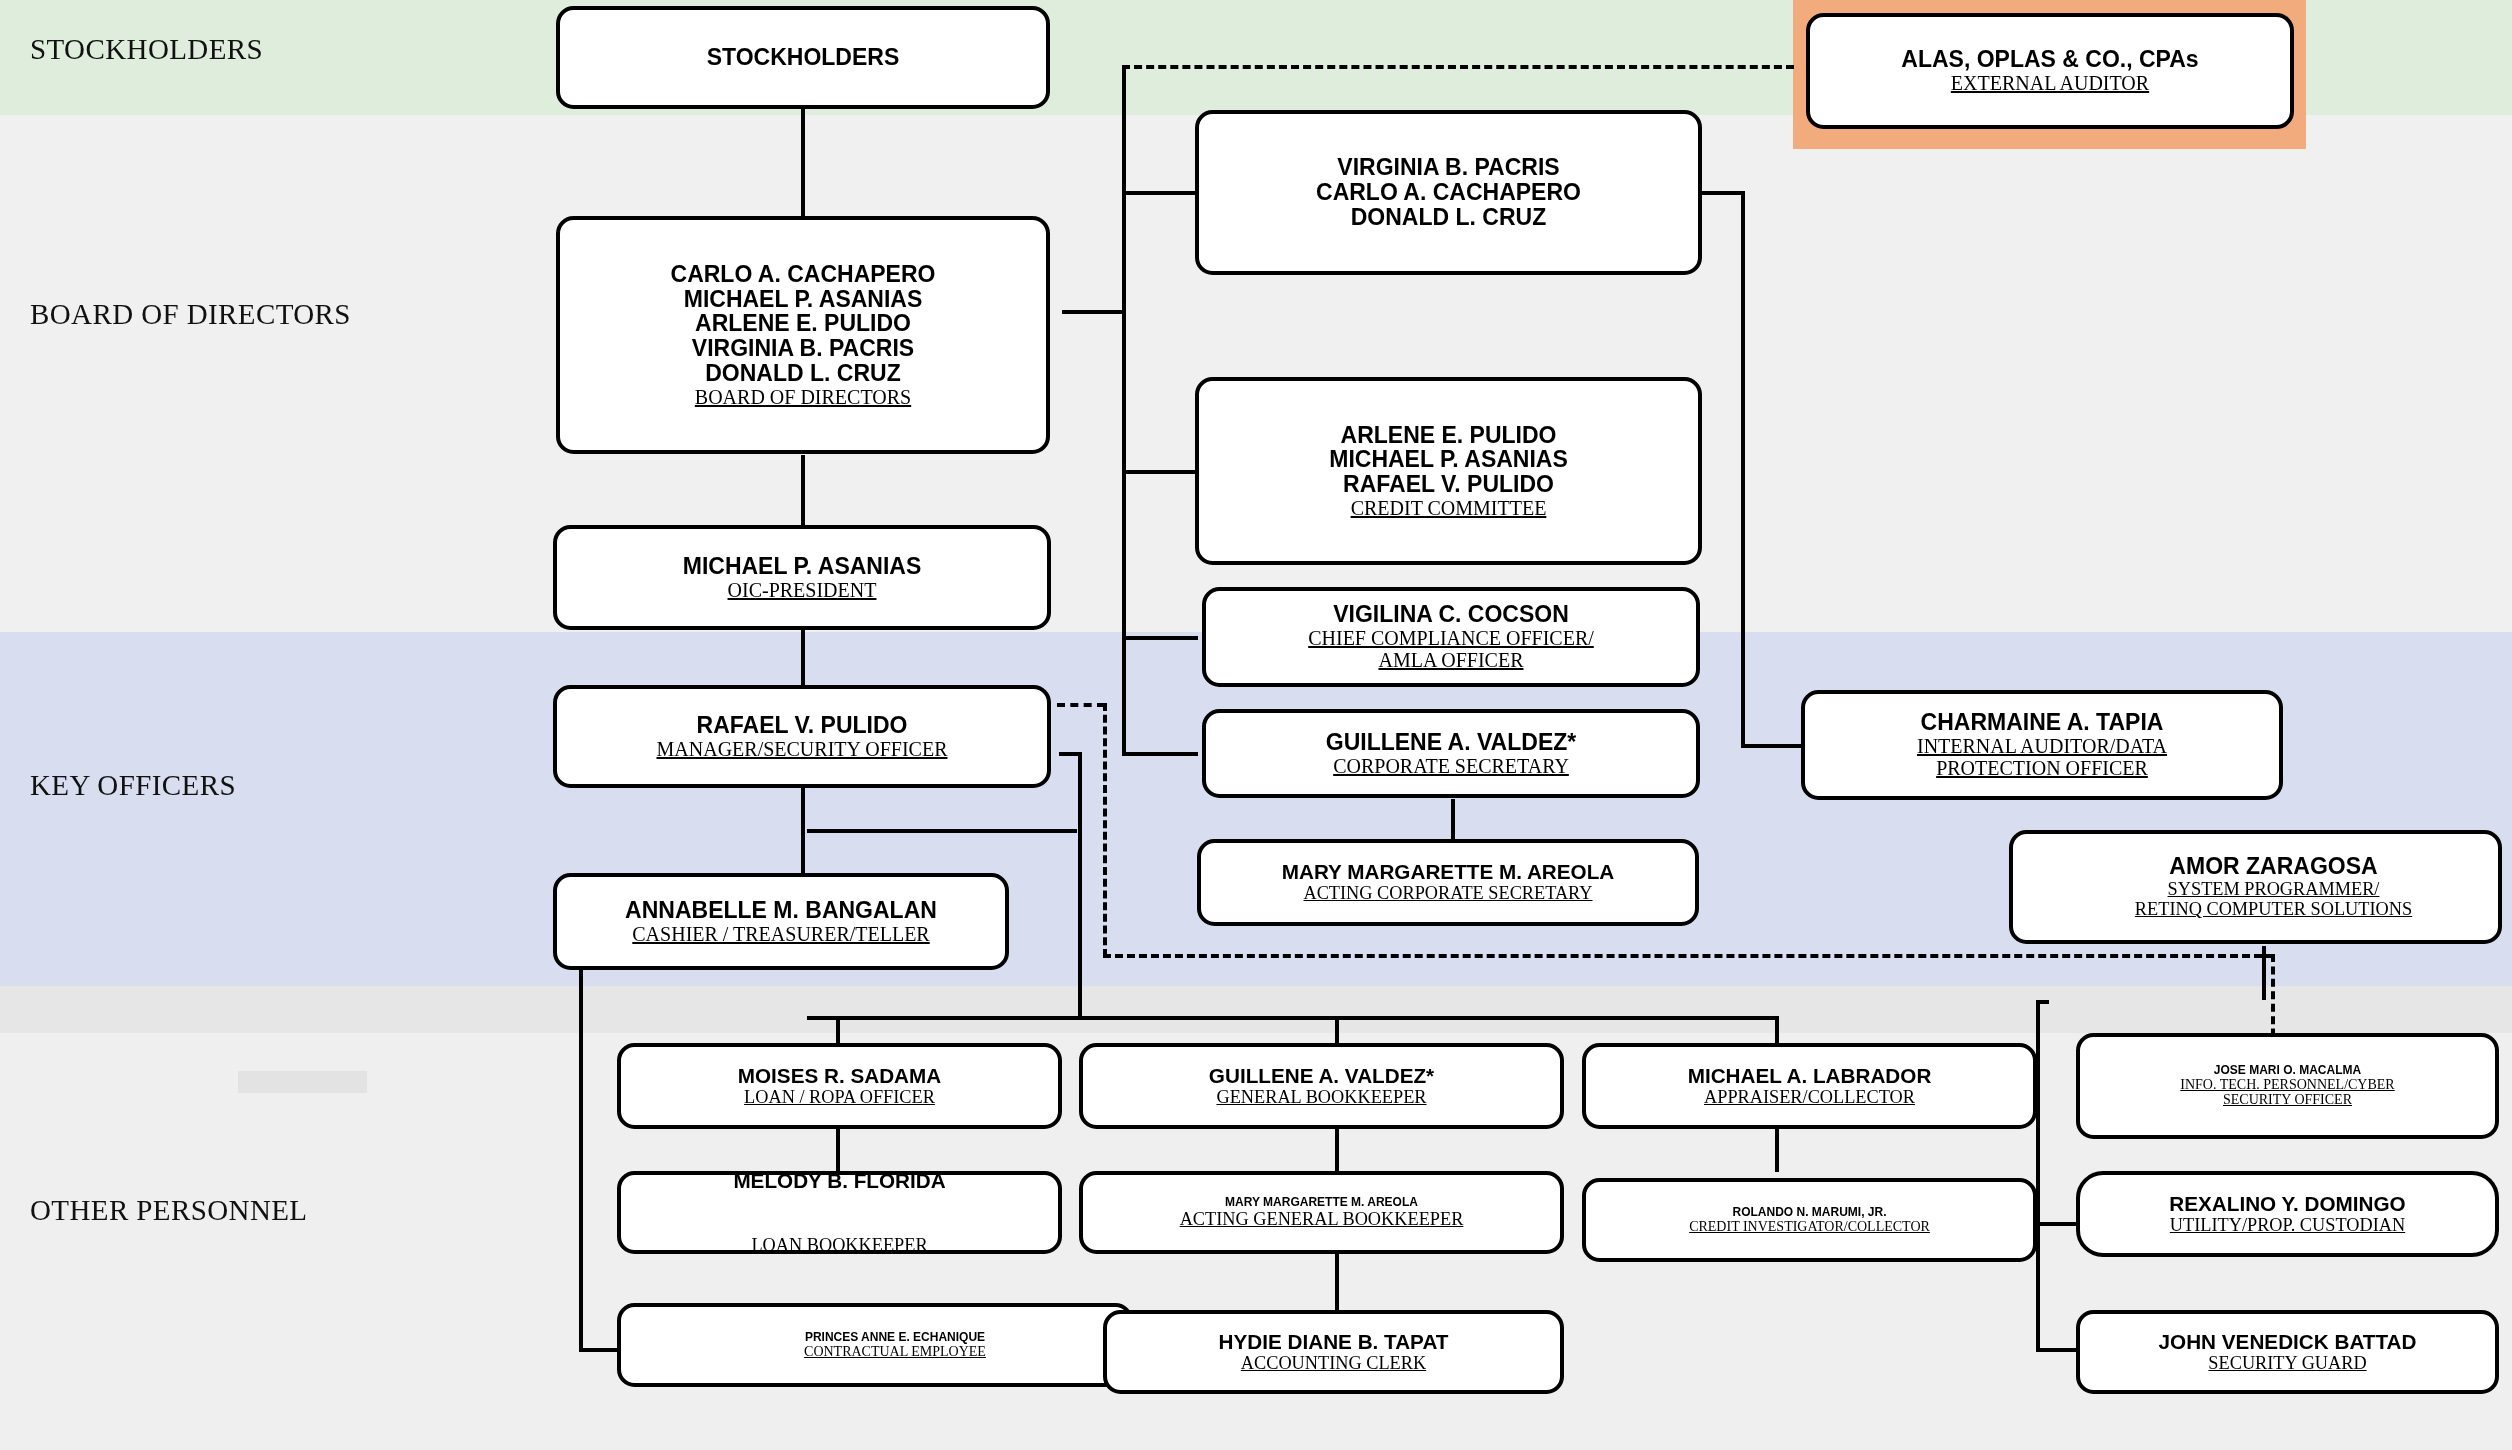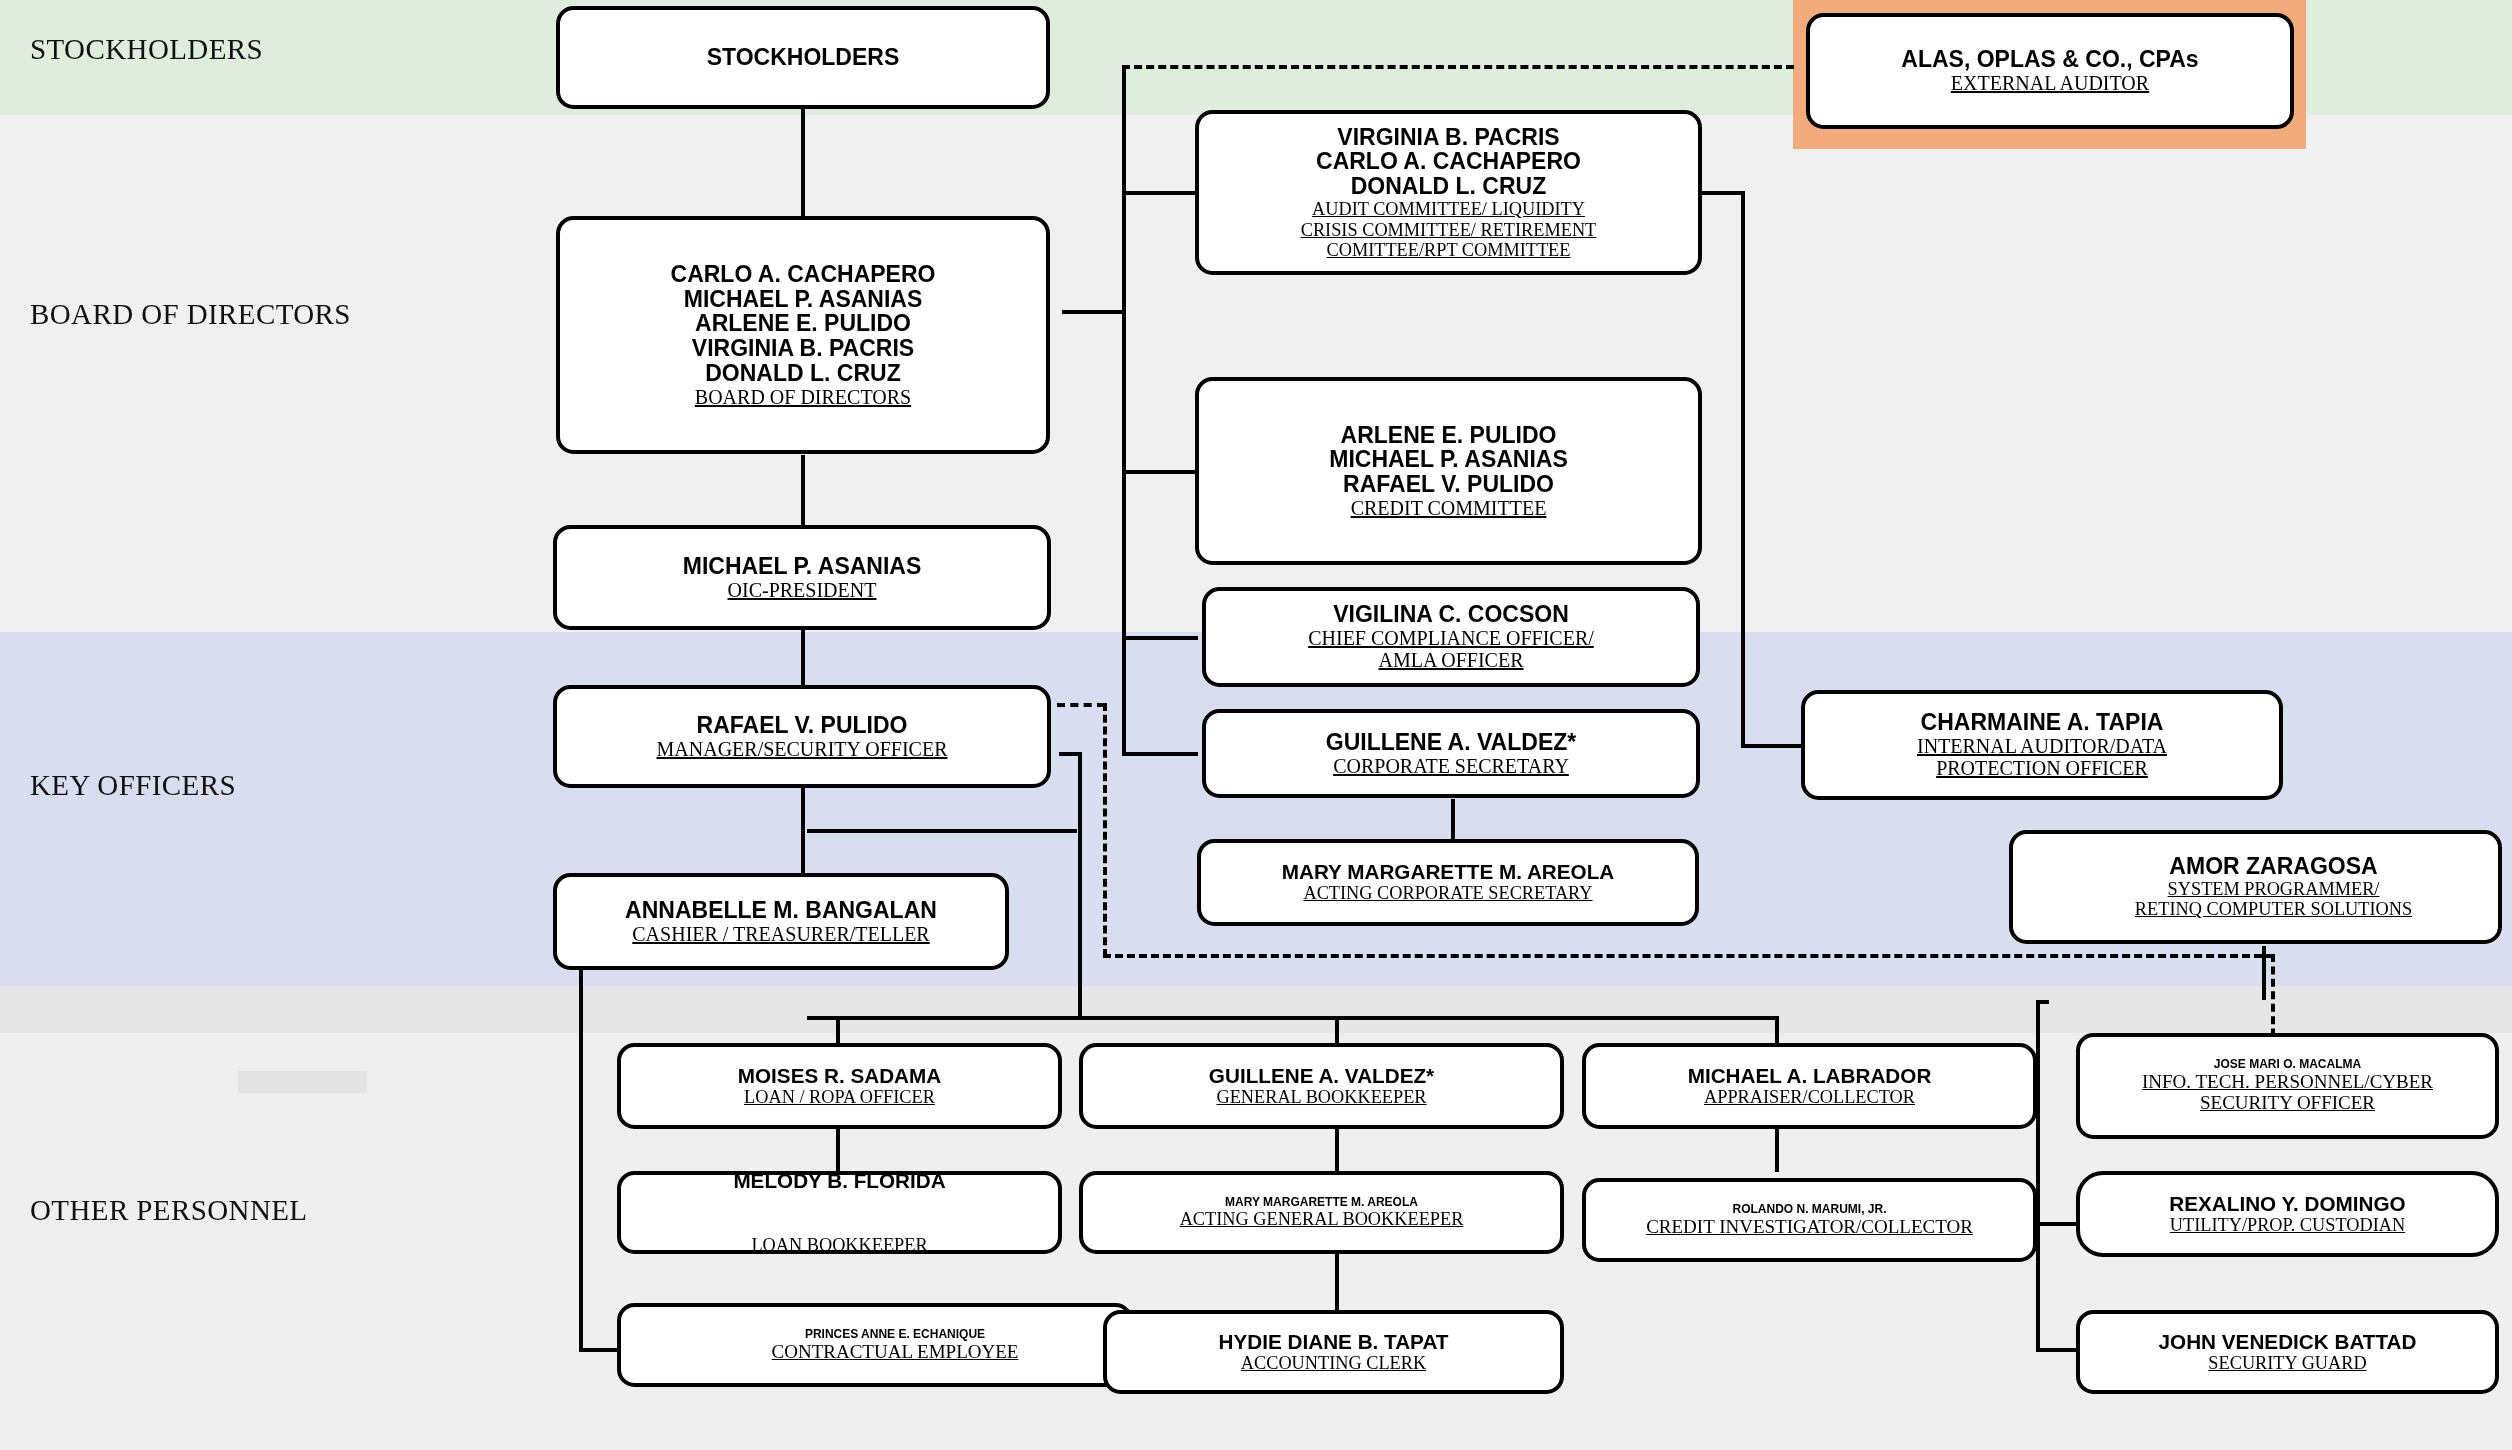--- a/index.html
+++ b/index.html
@@ -57,21 +57,21 @@
     white-space:nowrap;
   }
   .nm.sm{font-size:20.7px;}
   .nm.xs{font-size:12px;}
   .ttl{
     font-family:"Liberation Serif", serif;
     font-size:20px;line-height:1.12;color:#000;
     text-decoration:underline;white-space:nowrap;
   }
   .ttl.sm{font-size:18.3px;}
-  .ttl.xs{font-size:19px;}
+  .ttl.xs{font-size:14px;}
   .ttl-blk{display:flex;flex-direction:column;align-items:center;}
 </style>
 </head>
 <body>
 
 <div class="band band-stockholders"></div>
 <div class="band band-board"></div>
 <div class="band band-key"></div>
 <div class="band band-gap"></div>
 <div class="band band-other"></div>
@@ -151,25 +151,20 @@
   <div class="nm">ARLENE E. PULIDO</div>
   <div class="nm">VIRGINIA B. PACRIS</div>
   <div class="nm">DONALD L. CRUZ</div>
   <div class="ttl">BOARD OF DIRECTORS</div>
 </div>
 
 <div class="box" style="left:1195px;top:110px;width:507px;height:165px;">
   <div class="nm">VIRGINIA B. PACRIS</div>
   <div class="nm">CARLO A. CACHAPERO</div>
   <div class="nm">DONALD L. CRUZ</div>
-  <div class="ttl-blk">
-    <div class="ttl sm">AUDIT COMMITTEE/ LIQUIDITY</div>
-    <div class="ttl sm">CRISIS COMMITTEE/ RETIREMENT</div>
-    <div class="ttl sm">COMITTEE/RPT COMMITTEE</div>
-  </div>
 </div>
 
 <div class="box" style="left:1195px;top:377px;width:507px;height:188px;">
   <div class="nm">ARLENE E. PULIDO</div>
   <div class="nm">MICHAEL P. ASANIAS</div>
   <div class="nm">RAFAEL V. PULIDO</div>
   <div class="ttl">CREDIT COMMITTEE</div>
 </div>
 
 <div class="box" style="left:1202px;top:587px;width:498px;height:100px;">

